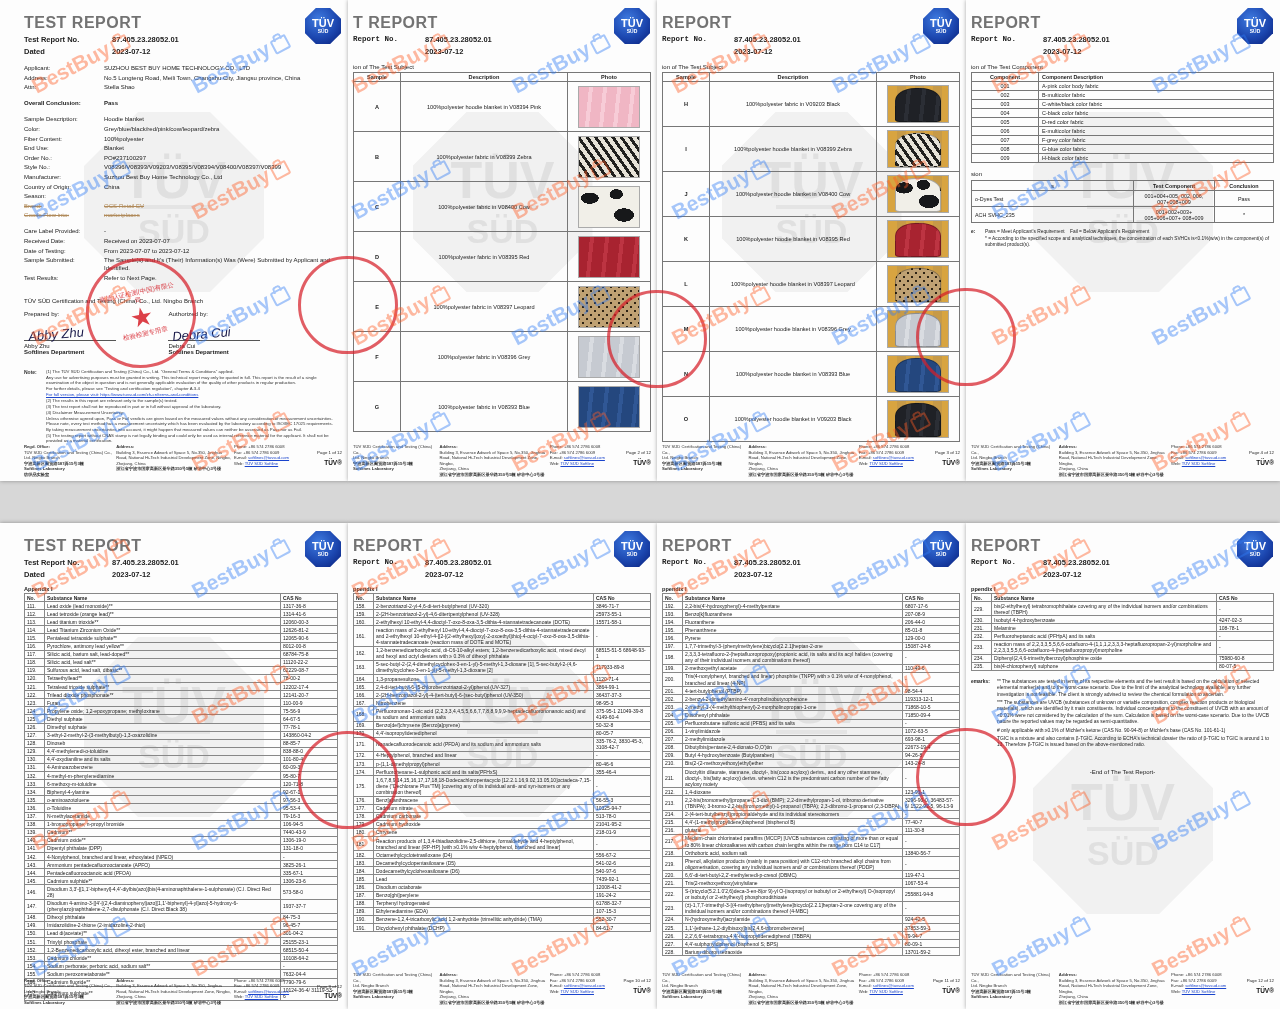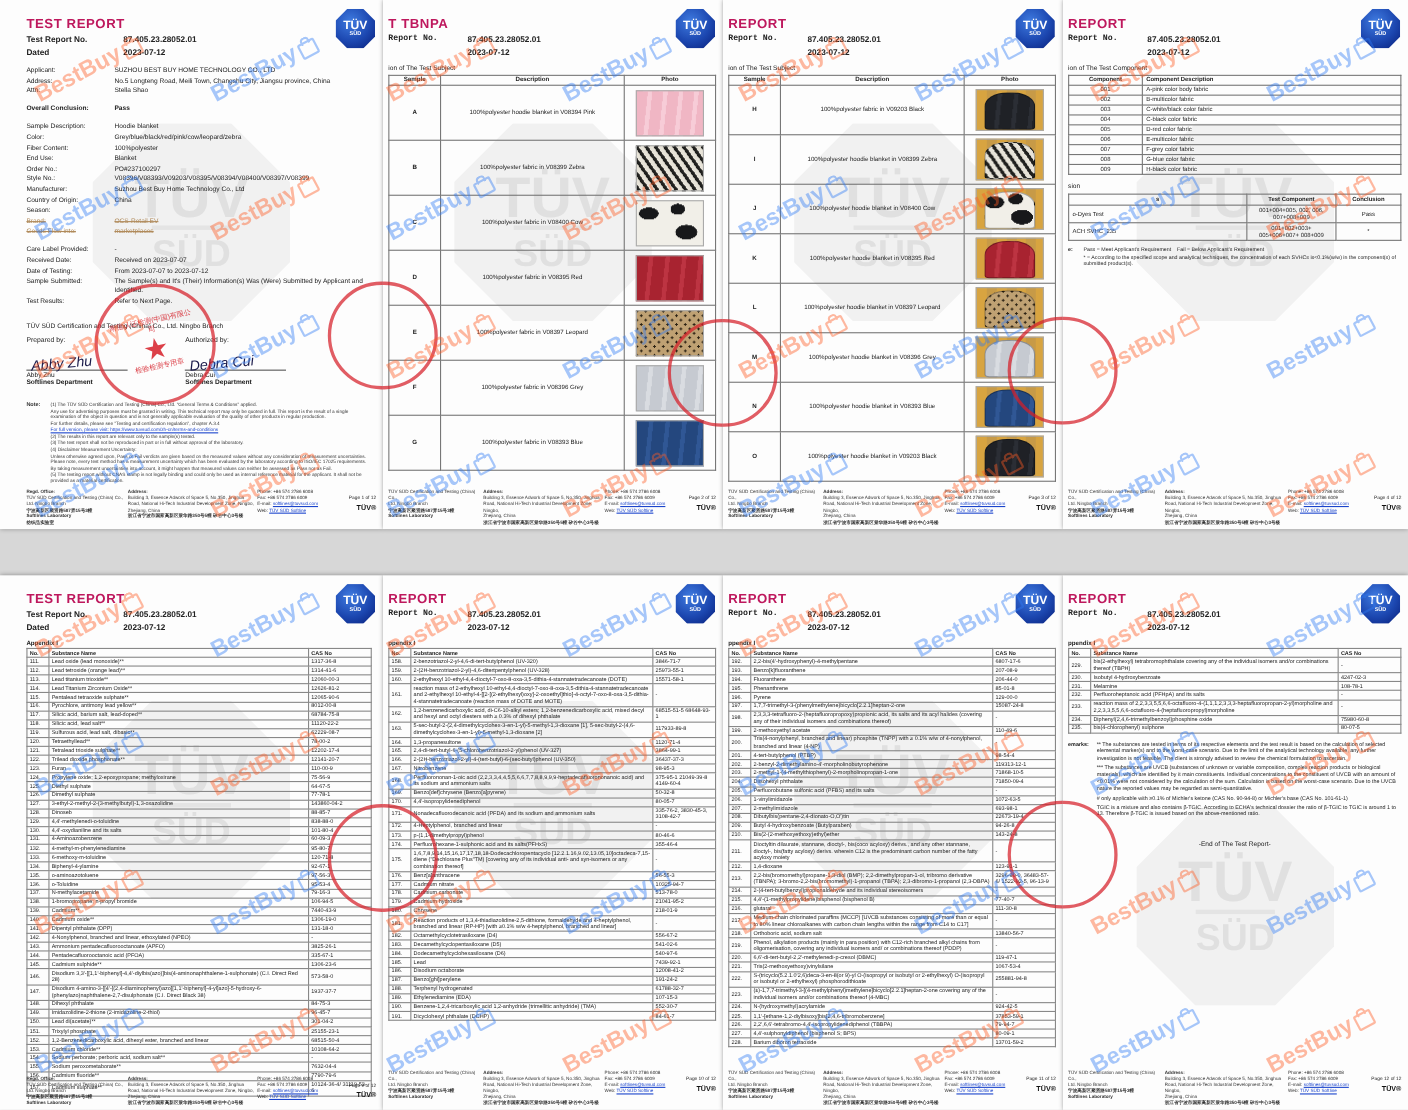--- a/index.html
+++ b/index.html
@@ -6,21 +6,21 @@
   body{width:1280px;height:1009px;position:relative;overflow:hidden;
        font-family:"Liberation Sans","DejaVu Sans",sans-serif;color:#222;}
   .grid{position:absolute;inset:0;display:grid;
         grid-template-columns:348px 309px 309px 314px;
         grid-template-rows:481px 486px;row-gap:42px;}
   .pg{position:relative;overflow:hidden;background:#fdfdfd;box-shadow:0 0 4px rgba(0,0,0,.35);}
   .inner{position:relative;z-index:2;padding:14px 10px 44px 24px;height:100%;box-sizing:border-box;}
   .crop .inner{padding-left:5px;padding-right:6px;}
 
   
-  .ttl{font-size:12px;font-weight:bold;letter-spacing:.5px;color:#be185d;}
+  .ttl{font-size:16px;font-weight:bold;letter-spacing:.5px;color:#737373;}
   .hrow{display:flex;font-size:7.5px;font-weight:bold;margin-top:3px;}
   .hrow .hl{width:88px;flex:0 0 88px;}
   .crop .hrow .hl{width:72px;flex:0 0 72px;font-family:Liberation Mono, monospace;}
   .tuvlogo{position:absolute;top:8px;right:7px;width:36px;height:36px;z-index:3;
     background:radial-gradient(circle at 38% 32%,#3f7be0 0%,#1c47b0 55%,#081f7a 100%);
     clip-path:polygon(30% 0,70% 0,100% 30%,100% 70%,70% 100%,30% 100%,0 70%,0 30%);
     display:flex;flex-direction:column;align-items:center;justify-content:center;color:#fff;}
   .tuvlogo .t1{font-size:11px;font-weight:bold;line-height:10px;}
   .tuvlogo .t2{font-size:5px;font-weight:bold;line-height:6px;}
 
@@ -341,21 +341,21 @@
   <div class="pg crop">
     <div class="cwm">
       <span class="w1">TÜV</span>
         <span class="w2">SÜD</span>
     </div>
     <div class="tuvlogo">
       <span class="t1">TÜV</span>
         <span class="t2">SÜD</span>
     </div>
     <div class="inner">
-      <div class="ttl">T TBNPA</div>
+      <div class="ttl">T REPORT</div>
       <div class="hrow">
           <span class="hl">Report No.</span>
           <span class="hv">87.405.23.28052.01</span>
         </div>
       <div class="hrow">
           <span class="hl"></span>
           <span class="hv">2023-07-12</span>
         </div>
       <div class="sect">ion of The Test Subject</div>
       <table class="stab">

